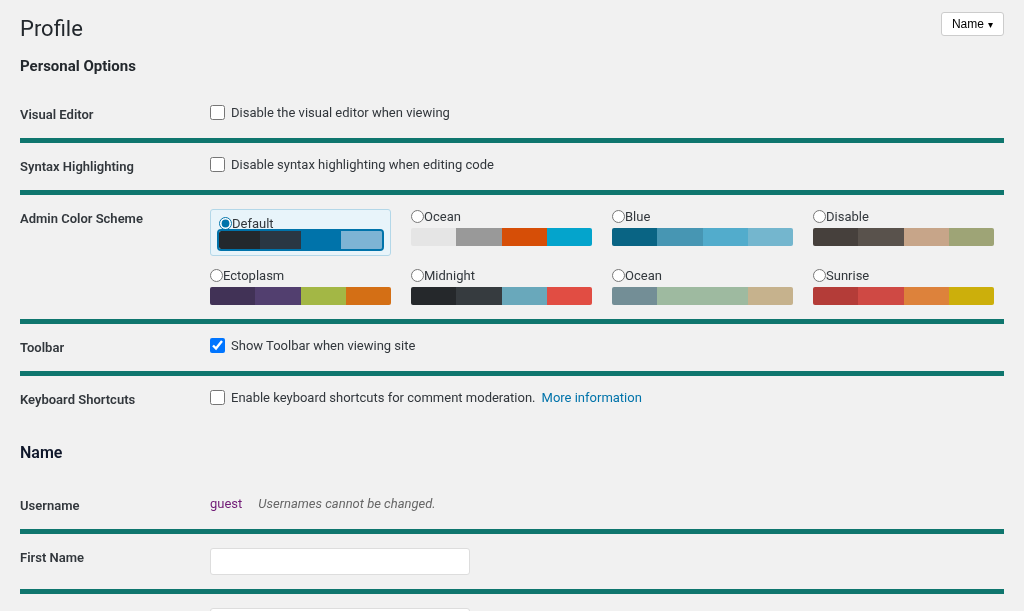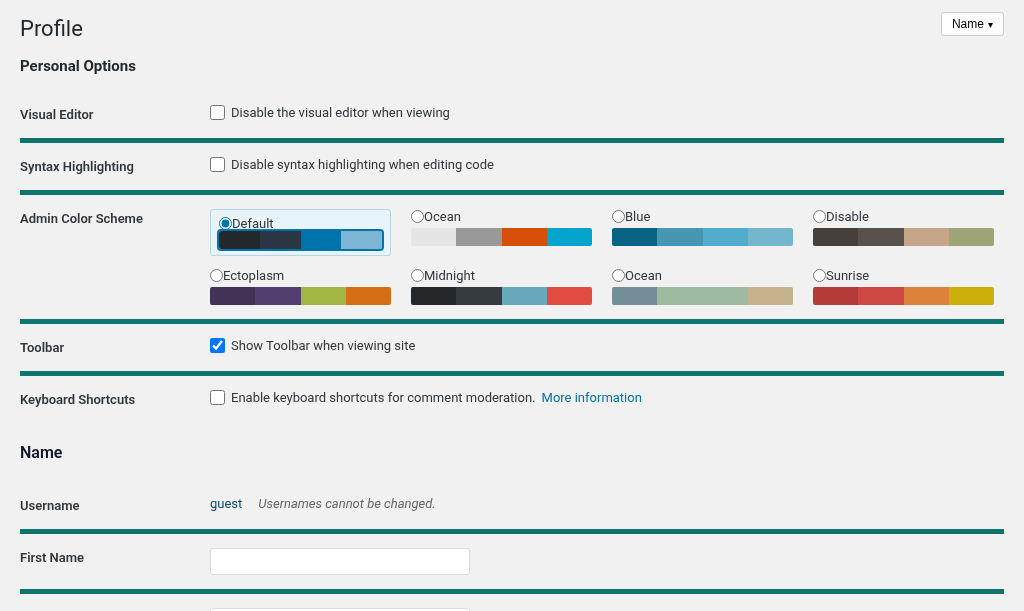--- a/index.html
+++ b/index.html
@@ -124,21 +124,21 @@
     }
     .text-input {
       border: 1px solid #ddd;
       border-radius: 3px;
       padding: 5px 8px;
       font-size: 13px;
       width: 260px;
       background: #fff;
     }
     .username-field {
-      color: #0c4a6e;
+      color: #701a75;
       background: transparent;
       border: none;
       font-size: 13px;
     }
     .username-note {
       margin-left: 16px;
       font-style: italic;
       color: #666;
       font-size: 13px;
     }

